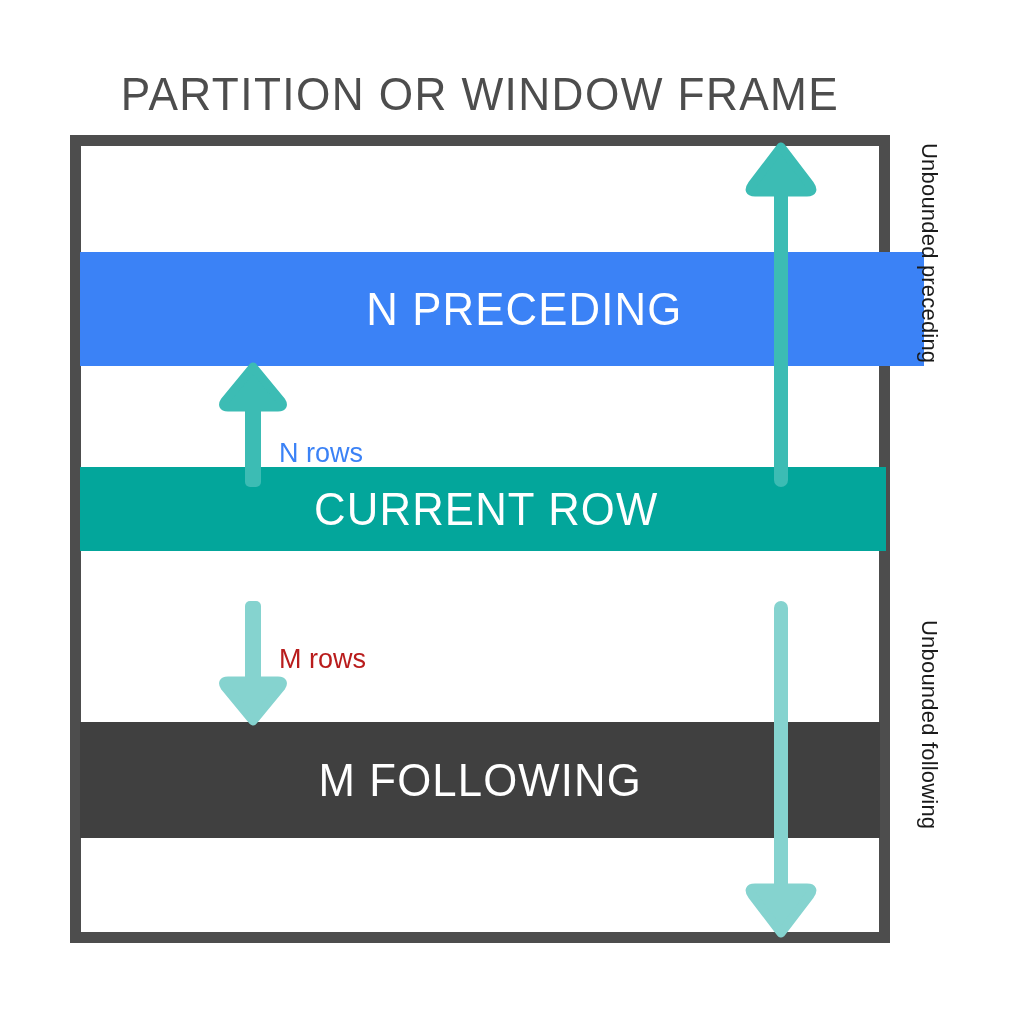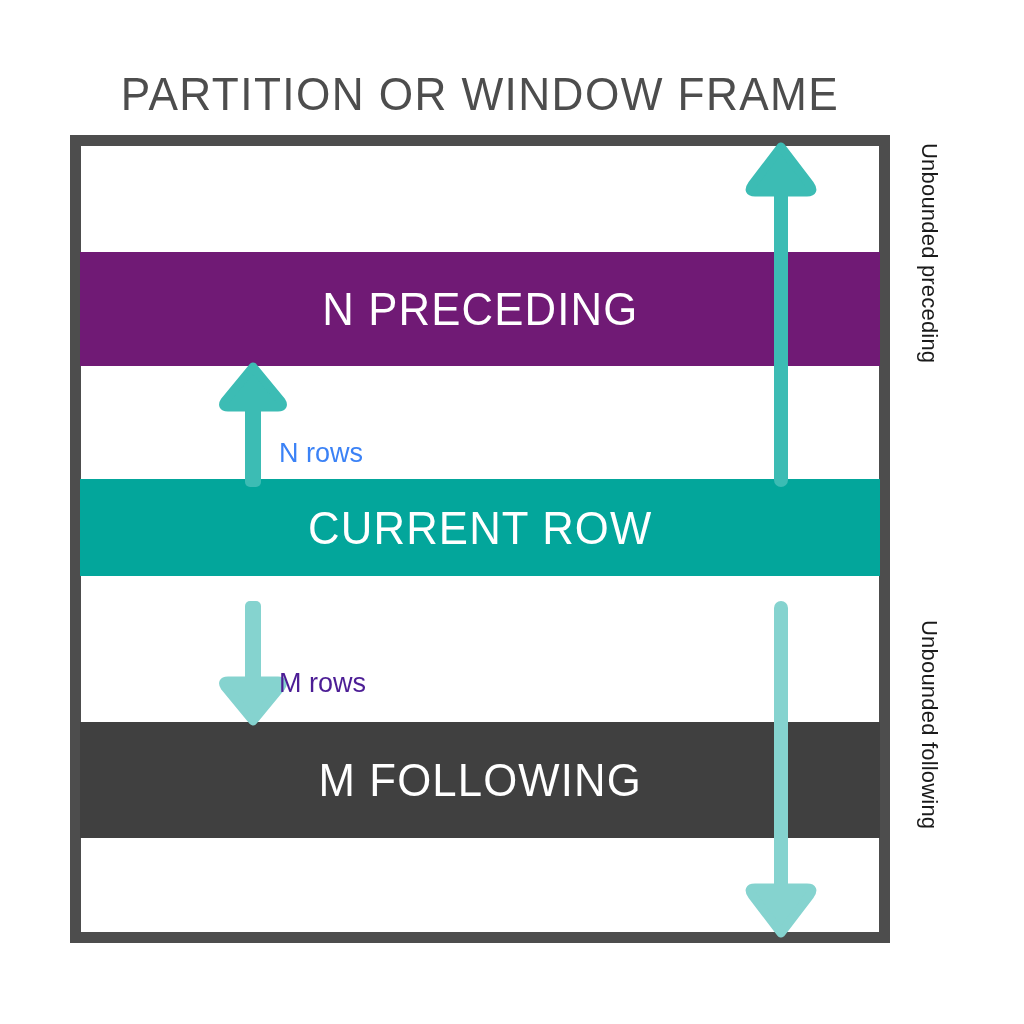--- a/index.html
+++ b/index.html
@@ -61,21 +61,21 @@
     color: #ffffff;
     font-size: 46px;
     letter-spacing: 1.2px;
     white-space: nowrap;
   }
   .band span.band-label {
     transform: scaleX(0.95);
     display: inline-block;
   }
   .band-preceding { top: 252px; height: 114px; }
-  .band-current   { top: 479px; height: 97px; }
+  .band-current   { top: 467px; height: 84px; padding-left: 6px; }
   .band-following { top: 722px; height: 116px; }
 
   
   .arrow {
     position: absolute;
   }
 
   
   .side-label {
     position: absolute;
@@ -91,21 +91,21 @@
 </style>
 </head>
 <body>
 
 <div id="diagram">
 
   <div class="title">PARTITION OR WINDOW FRAME</div>
 
   <div class="frame"></div>
 
-  <div class="band band-preceding" style="background:#701a75;">
+  <div class="band band-preceding" style="background:#3b82f6;padding-left:44px;">
     <span class="band-label">N PRECEDING</span>
   </div>
 
   <div class="band band-current" style="background:#03a69b;">
     <span class="band-label">CURRENT ROW</span>
   </div>
 
   <div class="band band-following" style="background:#404040;">
     <span class="band-label">M FOLLOWING</span>
   </div>
@@ -132,15 +132,15 @@
       <path d="M 781 933 L 810 895 Q 815 888 807 888 L 755 888 Q 747 888 752 895 Z" fill="#85d3cf" stroke="#85d3cf" stroke-width="9" stroke-linejoin="round"></path>
     </g>
   </svg>
 
   <div class="side-label side-label-preceding">Unbounded preceding</div>
 
   <div class="side-label side-label-following">Unbounded following</div>
 
   <div style="position:absolute; left:279px; top:410px; font-size:27px; color:#3b82f6;margin-top:28px;">N rows</div>
 
-  <div style="position:absolute; left:279px; top:644px; font-size:27px; color:#4c1d95;margin-top:24px;">M rows</div>
+  <div style="position:absolute; left:279px; top:644px; font-size:27px; color:#b91c1c;">M rows</div>
 
 </div>
 
 </body></html>

